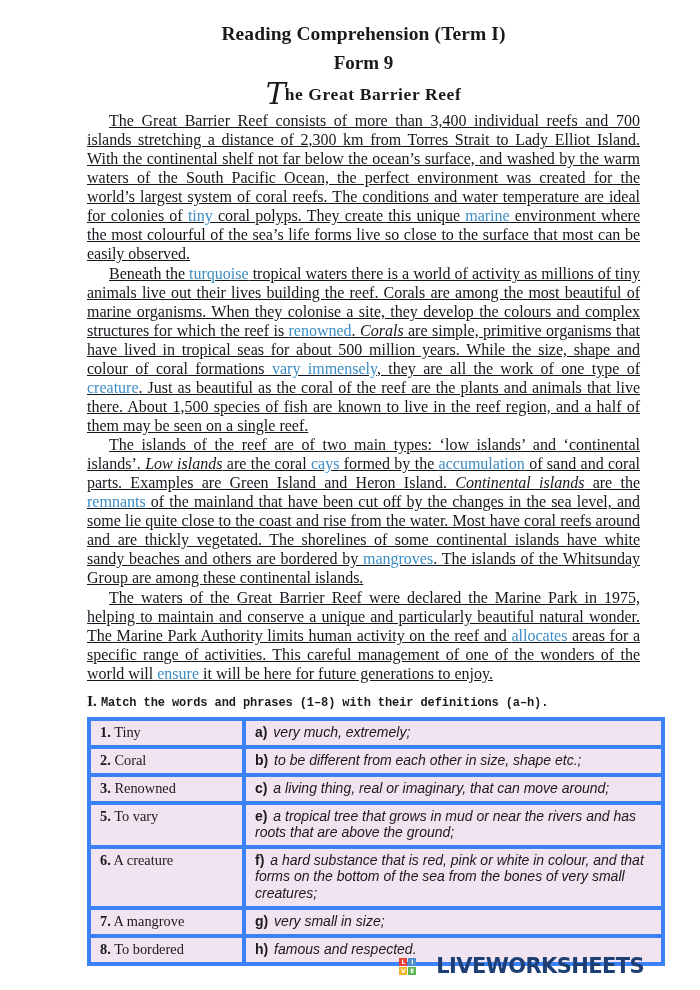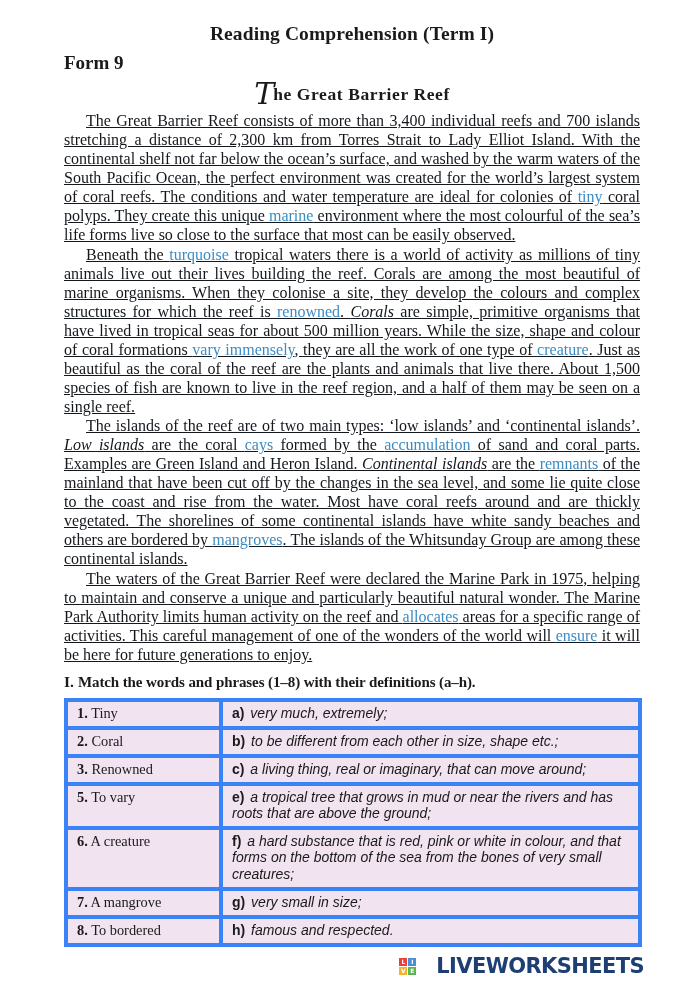--- a/index.html
+++ b/index.html
@@ -15,35 +15,35 @@
     color: #1a1a1a;
     overflow: hidden;
   }
 
   .page {
     position: absolute;
     left: 0; top: 0;
     width: 700px;
     height: 990px;
     box-sizing: border-box;
-    padding: 18px 60px 0 64px;
+    padding: 18px 60px 0 87px;
   }
 
   
   .title-main {
     text-align: center;
     font-family: "Liberation Serif", "DejaVu Serif", serif;
     font-weight: bold;
     font-size: 19.5px;
     letter-spacing: 0.1px;
     margin: 4px 0 2px 0;
     line-height: 1.25;
   }
   .title-sub {
-    text-align: left;
+    text-align: center;
     font-weight: bold;
     font-size: 19px;
     margin: 6px 0 2px 0;
     line-height: 1.2;
   }
   .title-article {
     text-align: center;
     font-weight: bold;
     font-size: 17.5px;
     margin: 4px 0 6px 0;
@@ -88,23 +88,23 @@
     display: flex;
     align-items: baseline;
     gap: 4px;
   }
   .ex-num {
     font-family: "Liberation Serif", "DejaVu Serif", serif;
     font-weight: bold;
     font-size: 15.5px;
   }
   .ex-text {
-    font-family: Liberation Serif, serif;
-    font-weight: bold;
-    font-size: 15px;
+    font-family: Liberation Mono, monospace;
+    font-weight: bold;
+    font-size: 12px;
     letter-spacing: -0.1px;
   }
 
   
   .match-table {
     margin-top: 7px;
     width: 578px;
     border-collapse: collapse;
     background: #f0e2ef;
     table-layout: fixed;

